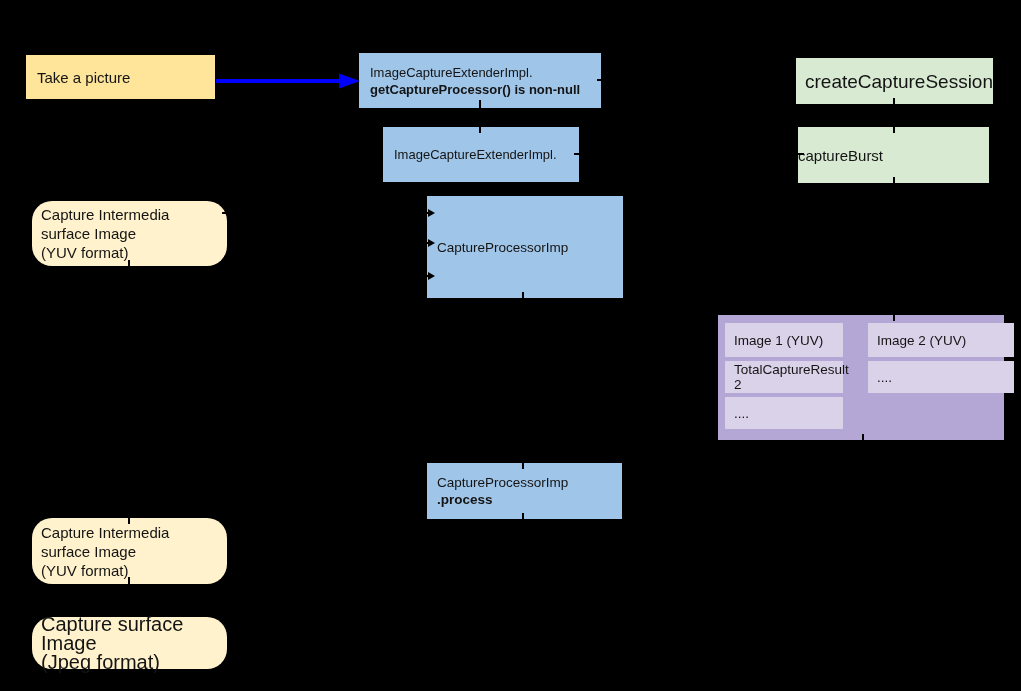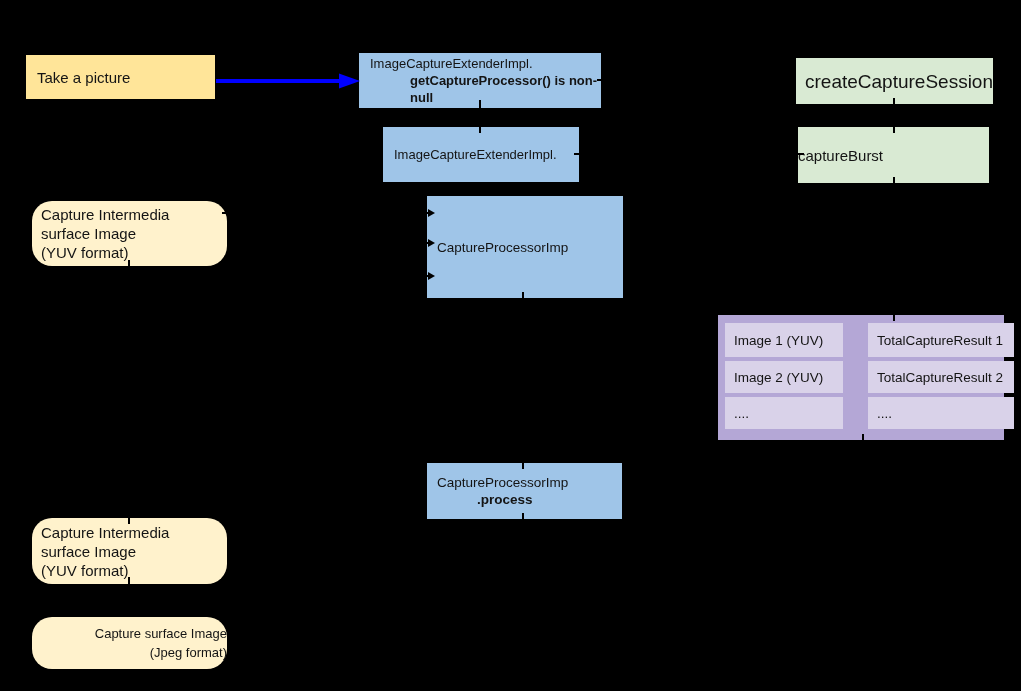--- a/index.html
+++ b/index.html
@@ -16,37 +16,37 @@
     position: absolute;
     display: flex;
     flex-direction: column;
     justify-content: center;
     box-sizing: border-box;
     z-index: 1;
     line-height: 17px;
     font-size: 13px;
   }
   .box .ln { display: block; }
-  .b { font-weight: bold; margin-left: 40px; }
+  .b { font-weight: bold; }
 
   .yellow { background: var(--yellow-node, #FFE599); }
   .cream  { background: var(--cream-node, #FFF2CC); border-radius: 20px; }
   .blue   { background: var(--blue-node, #9FC5E8); }
   .green  { background: var(--green-node, #D9EAD3); }
 
   #take-picture { left: 26px; top: 55px; width: 189px; height: 44px; padding-left: 11px; font-size: 15px; }
   #get-capture-processor { left: 359px; top: 53px; width: 242px; height: 55px; padding-left: 11px; }
   #get-capture-stages { left: 383px; top: 127px; width: 196px; height: 55px; padding-left: 11px; }
   #create-capture-session { left: 796px; top: 58px; width: 197px; height: 46px; padding-left: 9px; font-size: 19px; }
   #capture-burst { left: 798px; top: 127px; width: 191px; height: 56px; font-size: 15px; }
   #capture-intermedia-top { left: 32px; top: 201px; width: 195px; height: 65px; padding-left: 9px; font-size: 15px; line-height: 19px; }
   #capture-processor-imp { left: 427px; top: 196px; width: 196px; height: 102px; padding-left: 10px; font-size: 13.5px; }
   #capture-processor-process { left: 427px; top: 463px; width: 195px; height: 56px; padding-left: 10px; font-size: 13.5px; }
   #capture-intermedia-bottom { left: 32px; top: 518px; width: 195px; height: 66px; padding-left: 9px; font-size: 15px; line-height: 19px; }
-  #capture-surface-jpeg { left: 32px; top: 617px; width: 195px; height: 52px; padding-left: 9px; font-size: 13px; line-height: 19px; align-items: flex-end; }
+  #capture-surface-jpeg { left: 32px; top: 617px; width: 195px; height: 52px; padding-left: 9px; font-size: 20px; line-height: 19px; }
 
   #capture-results-table {
     position: absolute;
     left: 718px; top: 315px;
     width: 286px; height: 125px;
     box-sizing: border-box;
     background: var(--purple-table, #B4A7D6);
     display: grid;
     grid-template-columns: 118px 146px;
     grid-template-rows: 34px 32px 32px;
@@ -106,21 +106,20 @@
     <span class="ln">surface Image</span>
     <span class="ln">(YUV format)</span>
   </div>
 
   <div class="box blue" id="capture-processor-imp">
     <span class="ln">CaptureProcessorImp</span>
   </div>
 
   <div id="capture-results-table">
     <div class="tcell">Image 1 (YUV)</div>
-    <div class="tcell">TotalCaptureResult 1</div>
     <div class="tcell">Image 2 (YUV)</div>
     <div class="tcell">TotalCaptureResult 2</div>
     <div class="tcell">....</div>
     <div class="tcell">....</div>
   </div>
 
   <div class="box blue" id="capture-processor-process">
     <span class="ln">CaptureProcessorImp</span>
     <span class="ln b">.process</span>
   </div>

